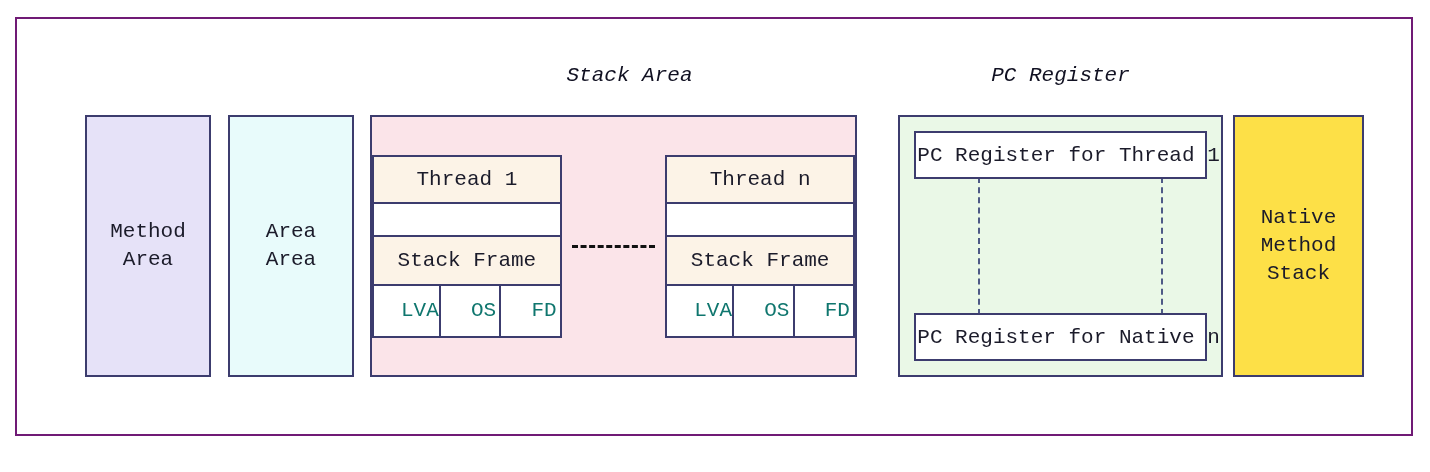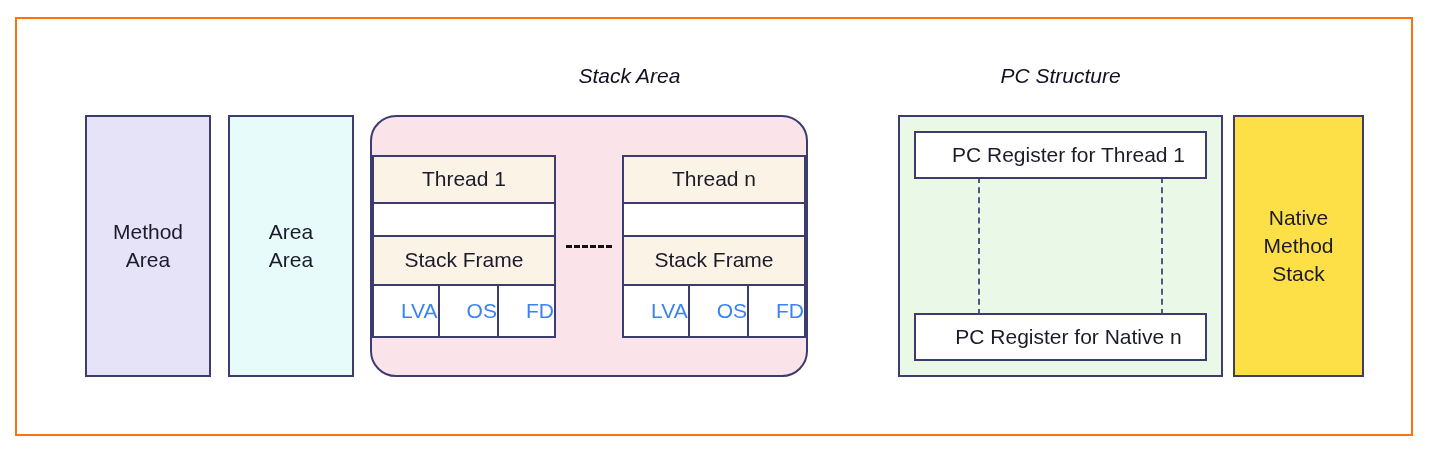--- a/index.html
+++ b/index.html
@@ -16,22 +16,23 @@
   }
 
   
   #diagram-frame {
     position: absolute;
     left: 15px;
     top: 17px;
     width: 1398px;
     height: 419px;
     box-sizing: border-box;
-    border: 2px solid #f97316;
-    background: #ffffff;
+    border: 2px solid #701a75;
+    background: #ffffff;
+    font-family: Liberation Mono, monospace;
   }
 
   
   .section-title {
     position: absolute;
     font-style: italic;
     font-size: 21px;
     color: #111122;
     text-align: center;
     white-space: nowrap;
@@ -56,23 +57,22 @@
     line-height: 1.32;
     color: #1b1b2a;
   }
 
   #method-area { left: 68px;  top: 96px; width: 126px; height: 262px; background: #e6e2f8; }
   #heap-area   { left: 211px; top: 96px; width: 126px; height: 262px; background: #e8fbfb; }
   #native-method-stack { left: 1216px; top: 96px; width: 131px; height: 262px; background: #fde047; }
 
   
   #stack-area {
-    left: 353px; top: 96px; width: 438px; height: 262px;
+    left: 353px; top: 96px; width: 487px; height: 262px;
     background: #fbe4e9;
-    border-radius: 26px;
   }
   #stack-area-inner {
     position: absolute;
     left: 0; top: 0; right: 0; bottom: 0;
     display: flex;
     align-items: center;
     justify-content: center;
     gap: 0;
   }
 
@@ -95,21 +95,21 @@
   .thread-gap    { height: 33px; background: #ffffff; border-bottom: 2px solid #3c3c6e; }
   .thread-frame  { height: 49px; background: #fcf3e7; border-bottom: 2px solid #3c3c6e; }
   .thread-parts  { height: 50px; background: #ffffff; display: flex; }
   .thread-part {
     flex: 1 1 0;
     box-sizing: border-box;
     display: flex;
     align-items: center;
     justify-content: center;
     font-size: 21px;
-    color: #3b82f6;
+    color: #0f766e;
     border-right: 2px solid #3c3c6e;
     margin-left: 27px;
   }
   .thread-part:last-child { border-right: none; }
 
   
   #thread-connector {
     width: 84px;
     height: 0;
     border-top: 3px dashed #111111;
@@ -168,21 +168,21 @@
     color: #111122;
   }
 </style>
 </head>
 <body>
 
 <div id="diagram-frame">
 
   <div class="section-title" id="stack-area-title">Stack Area</div>
 
-  <div class="section-title" id="pc-registers-title">PC Structure</div>
+  <div class="section-title" id="pc-registers-title">PC Register</div>
 
   <div class="region text-column" id="method-area">
     <div>
       <div>Method</div>
       <div>Area</div>
     </div>
   </div>
 
   <div class="region text-column" id="heap-area">
     <div>

